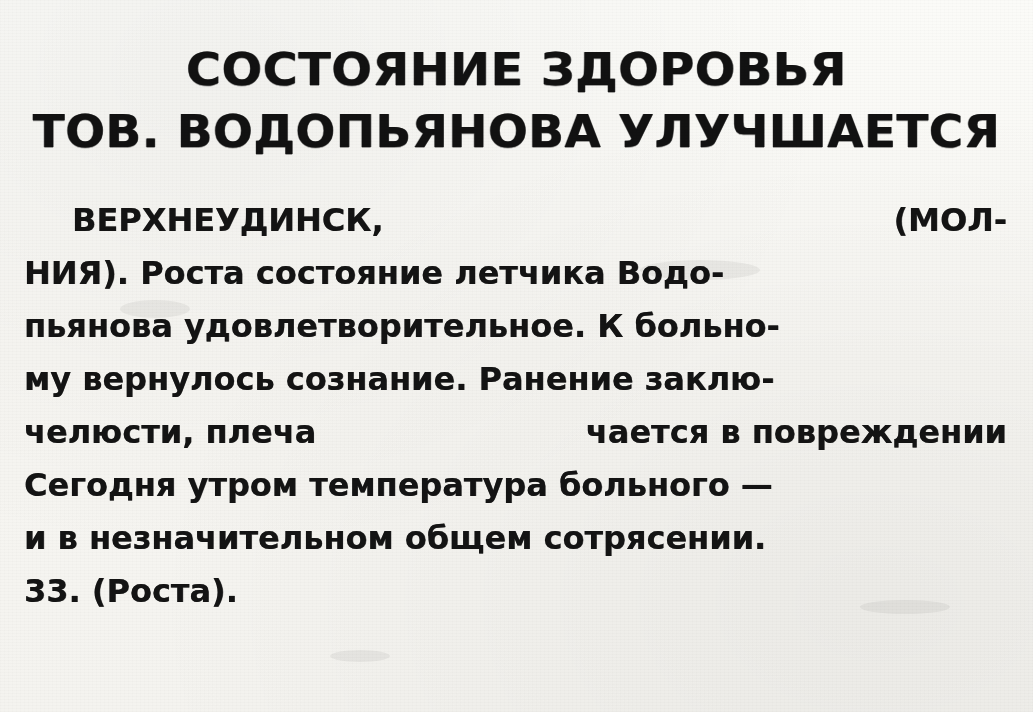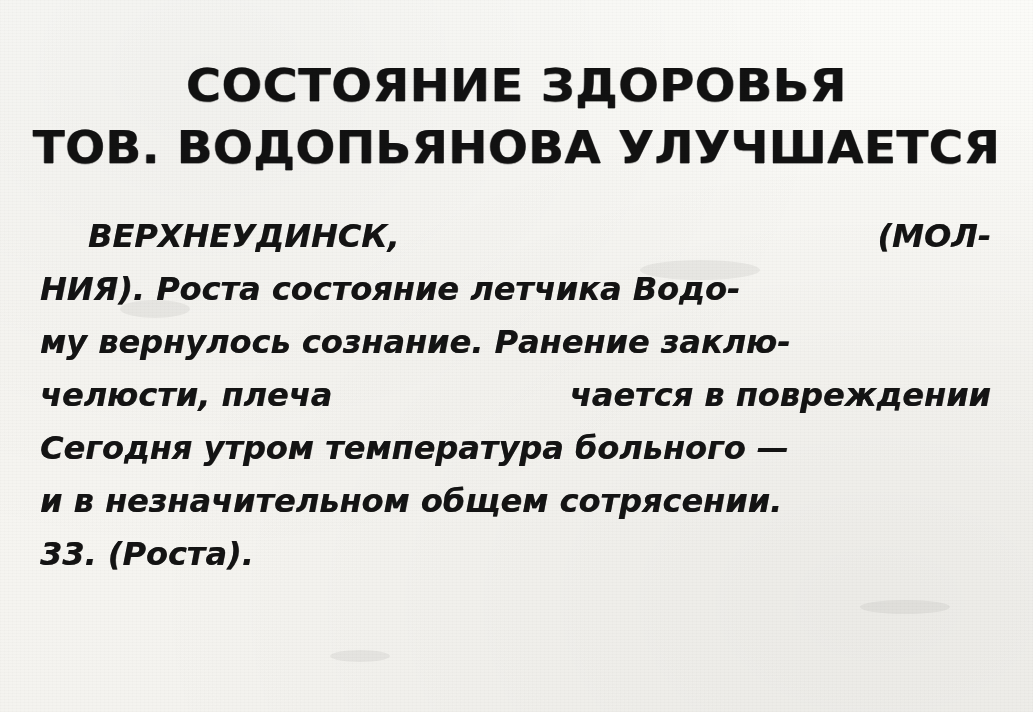--- a/index.html
+++ b/index.html
@@ -34,21 +34,21 @@
       repeating-linear-gradient(0deg, rgba(0,0,0,0.025) 0px, rgba(0,0,0,0.025) 1px, rgba(0,0,0,0) 1px, rgba(0,0,0,0) 3px),
       repeating-linear-gradient(90deg, rgba(0,0,0,0.018) 0px, rgba(0,0,0,0.018) 1px, rgba(0,0,0,0) 1px, rgba(0,0,0,0) 4px);
   }
 
   .clipping {
     position: absolute;
     left: 0;
     top: 0;
     width: 1033px;
     height: 712px;
-    padding: 16px;
+    padding: 0;
     box-sizing: border-box;
   }
 
   .headline {
     text-align: center;
     color: #121212;
     font-family: "DejaVu Sans", sans-serif;
     font-weight: bold;
     letter-spacing: 0.5px;
     text-shadow:
@@ -80,21 +80,20 @@
     text-shadow:
       0.45px 0 0 rgba(0,0,0,0.45),
       0 0.4px 0 rgba(0,0,0,0.3);
   }
   .body-text .lead {
     padding-left: 48px;
   }
   .p-line {
     display: block;
     white-space: nowrap;
-    font-style: italic;
   }
   .p-line.spread {
     display: flex;
     justify-content: space-between;
   }
   .p-line.spread > span {
     white-space: pre;
   }
   .faded {
     opacity: 0.72;
@@ -124,20 +123,21 @@
 
     <div class="body-text">
 
       <div class="p-line spread lead">
         <span>ВЕРХНЕУДИНСК,</span>
         <span>(МОЛ-</span>
       </div>
 
       <div class="p-line">НИЯ). Роста состояние летчика Водо-</div>
 
+      <div class="p-line">пьянова удовлетворительное. К больно-</div>
 
       <div class="p-line">му вернулось сознание. Ранение заклю-</div>
 
       <div class="p-line spread">
         <span>челюсти, плеча</span>
         <span>чается в повреждении</span>
       </div>
 
       <div class="p-line">Сегодня утром температура больного —</div>
 

